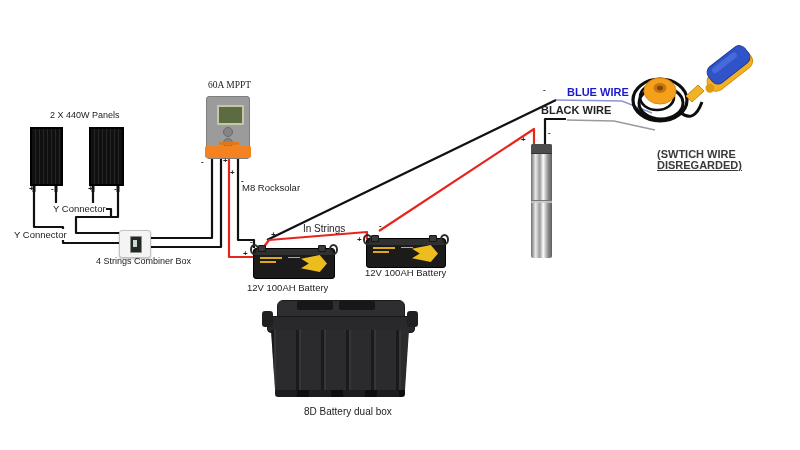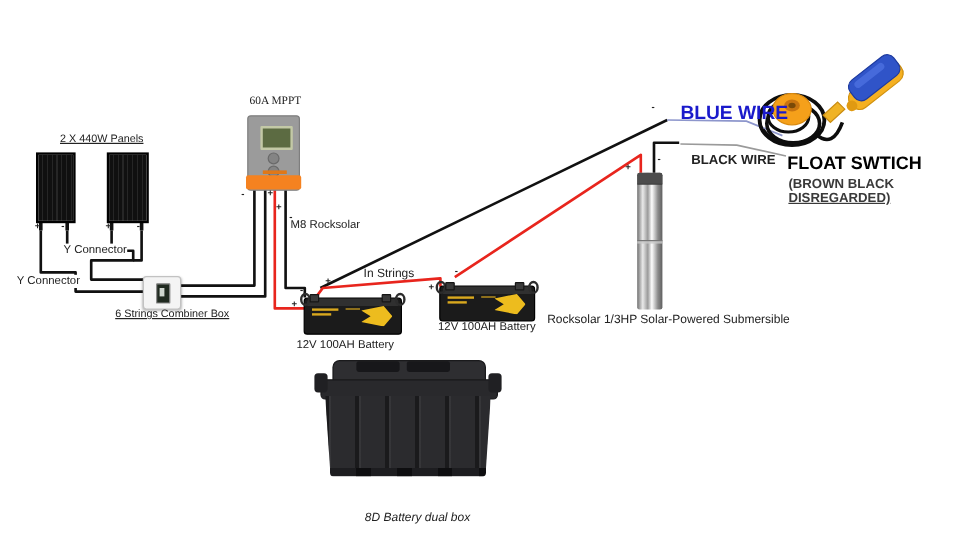--- a/index.html
+++ b/index.html
@@ -1,19 +1,19 @@
 <!DOCTYPE html>
 <html><head>
 <meta charset="utf-8">
 <style>
   html,body{margin:0;padding:0;background:#fff;}
   #canvas{position:relative;width:800px;height:450px;background:#ffffff;overflow:hidden;
           font-family:"Liberation Sans",sans-serif;}
   .lbl{position:absolute;font-size:9.5px;color:#222;white-space:nowrap;}
-  .lbl.small{font-size:9px;text-decoration:underline;}
+  .lbl.small{font-size:9px;}
   .lbl.bold{font-weight:bold;}
   .mk{position:absolute;font-size:8px;font-weight:bold;color:#222;line-height:8px;}
   svg{position:absolute;left:0;top:0;}
   
   .panel{position:absolute;top:127px;height:59px;background:
      repeating-linear-gradient(90deg,#101010 0 3px,#262626 3px 4px);
      border:2px solid #000;box-sizing:border-box;}
   
   .combiner{position:absolute;left:119px;top:230px;width:30px;height:26px;background:#f4f4f4;
      border:1px solid #c2c2c2;border-radius:3px;box-shadow:0 1px 2px rgba(0,0,0,.25);}
@@ -170,33 +170,31 @@
     <div class="lip"></div>
     <div class="ear e1"></div>
     <div class="ear e2"></div>
     <div class="body"></div>
     <div class="feet"></div>
   </div>
 
   <span class="lbl small" style="left:50px;top:110px;">2 X 440W Panels</span>
   <span class="lbl" style="left:53px;top:203px;background:#fff;">Y Connector</span>
   <span class="lbl" style="left:14px;top:229px;background:#fff;">Y Connector</span>
-  <span class="lbl small" style="left:96px;top:256px;">6 Strings Combiner Box</span>
+  <span class="lbl small" style="left:96px;top:256px;">4 Strings Combiner Box</span>
   <span class="lbl" style="left:208px;top:80px;font-family:Liberation Serif, serif;">60A MPPT</span>
   <span class="lbl" style="left:242px;top:182px;">M8 Rocksolar</span>
   <span class="lbl" style="left:303px;top:223px;font-size:10px;">In Strings</span>
   <span class="lbl" style="left:247px;top:282px;">12V 100AH  Battery</span>
   <span class="lbl" style="left:365px;top:267px;">12V 100AH Battery</span>
-  <span class="lbl" style="left:456px;top:261px;font-size:10px;">Rocksolar 1/3HP Solar-Powered Submersible</span>
-  <span class="lbl bold blue-text" style="left:567px;top:86px;font-size:16px;">BLUE WIRE</span>
-  <span class="lbl bold" style="left:576px;top:104px;font-size:11px;margin-top:24px;">BLACK WIRE</span>
-  <span class="lbl bold" style="left:656px;top:128px;font-size:15px;color:#000;">FLOAT SWTICH</span>
-  <span class="lbl bold gray-text" style="left:657px;top:148px;font-size:11px;">(BROWN BLACK</span>
+  <span class="lbl bold blue-text" style="left:567px;top:86px;font-size:11px;">BLUE WIRE</span>
+  <span class="lbl bold" style="left:541px;top:104px;font-size:11px;">BLACK WIRE</span>
+  <span class="lbl bold gray-text" style="left:657px;top:148px;font-size:11px;">(SWTICH WIRE</span>
   <span class="lbl bold gray-text" style="left:657px;top:159px;font-size:11px;text-decoration:underline;">DISREGARDED)</span>
-  <span class="lbl" style="left:304px;top:426px;font-size:10px;font-style:italic;">8D Battery dual box</span>
+  <span class="lbl" style="left:304px;top:406px;font-size:10px;">8D Battery dual box</span>
 
   <span class="mk" style="left:29px;top:185px;">+</span>
   <span class="mk" style="left:51px;top:185px;">-</span>
   <span class="mk" style="left:88px;top:185px;">+</span>
   <span class="mk" style="left:114px;top:185px;">-</span>
   <span class="mk" style="left:201px;top:158px;">-</span>
   <span class="mk" style="left:223px;top:157px;">+</span>
   <span class="mk" style="left:230px;top:169px;">+</span>
   <span class="mk" style="left:241px;top:177px;">-</span>
   <span class="mk" style="left:243px;top:250px;">+</span>

